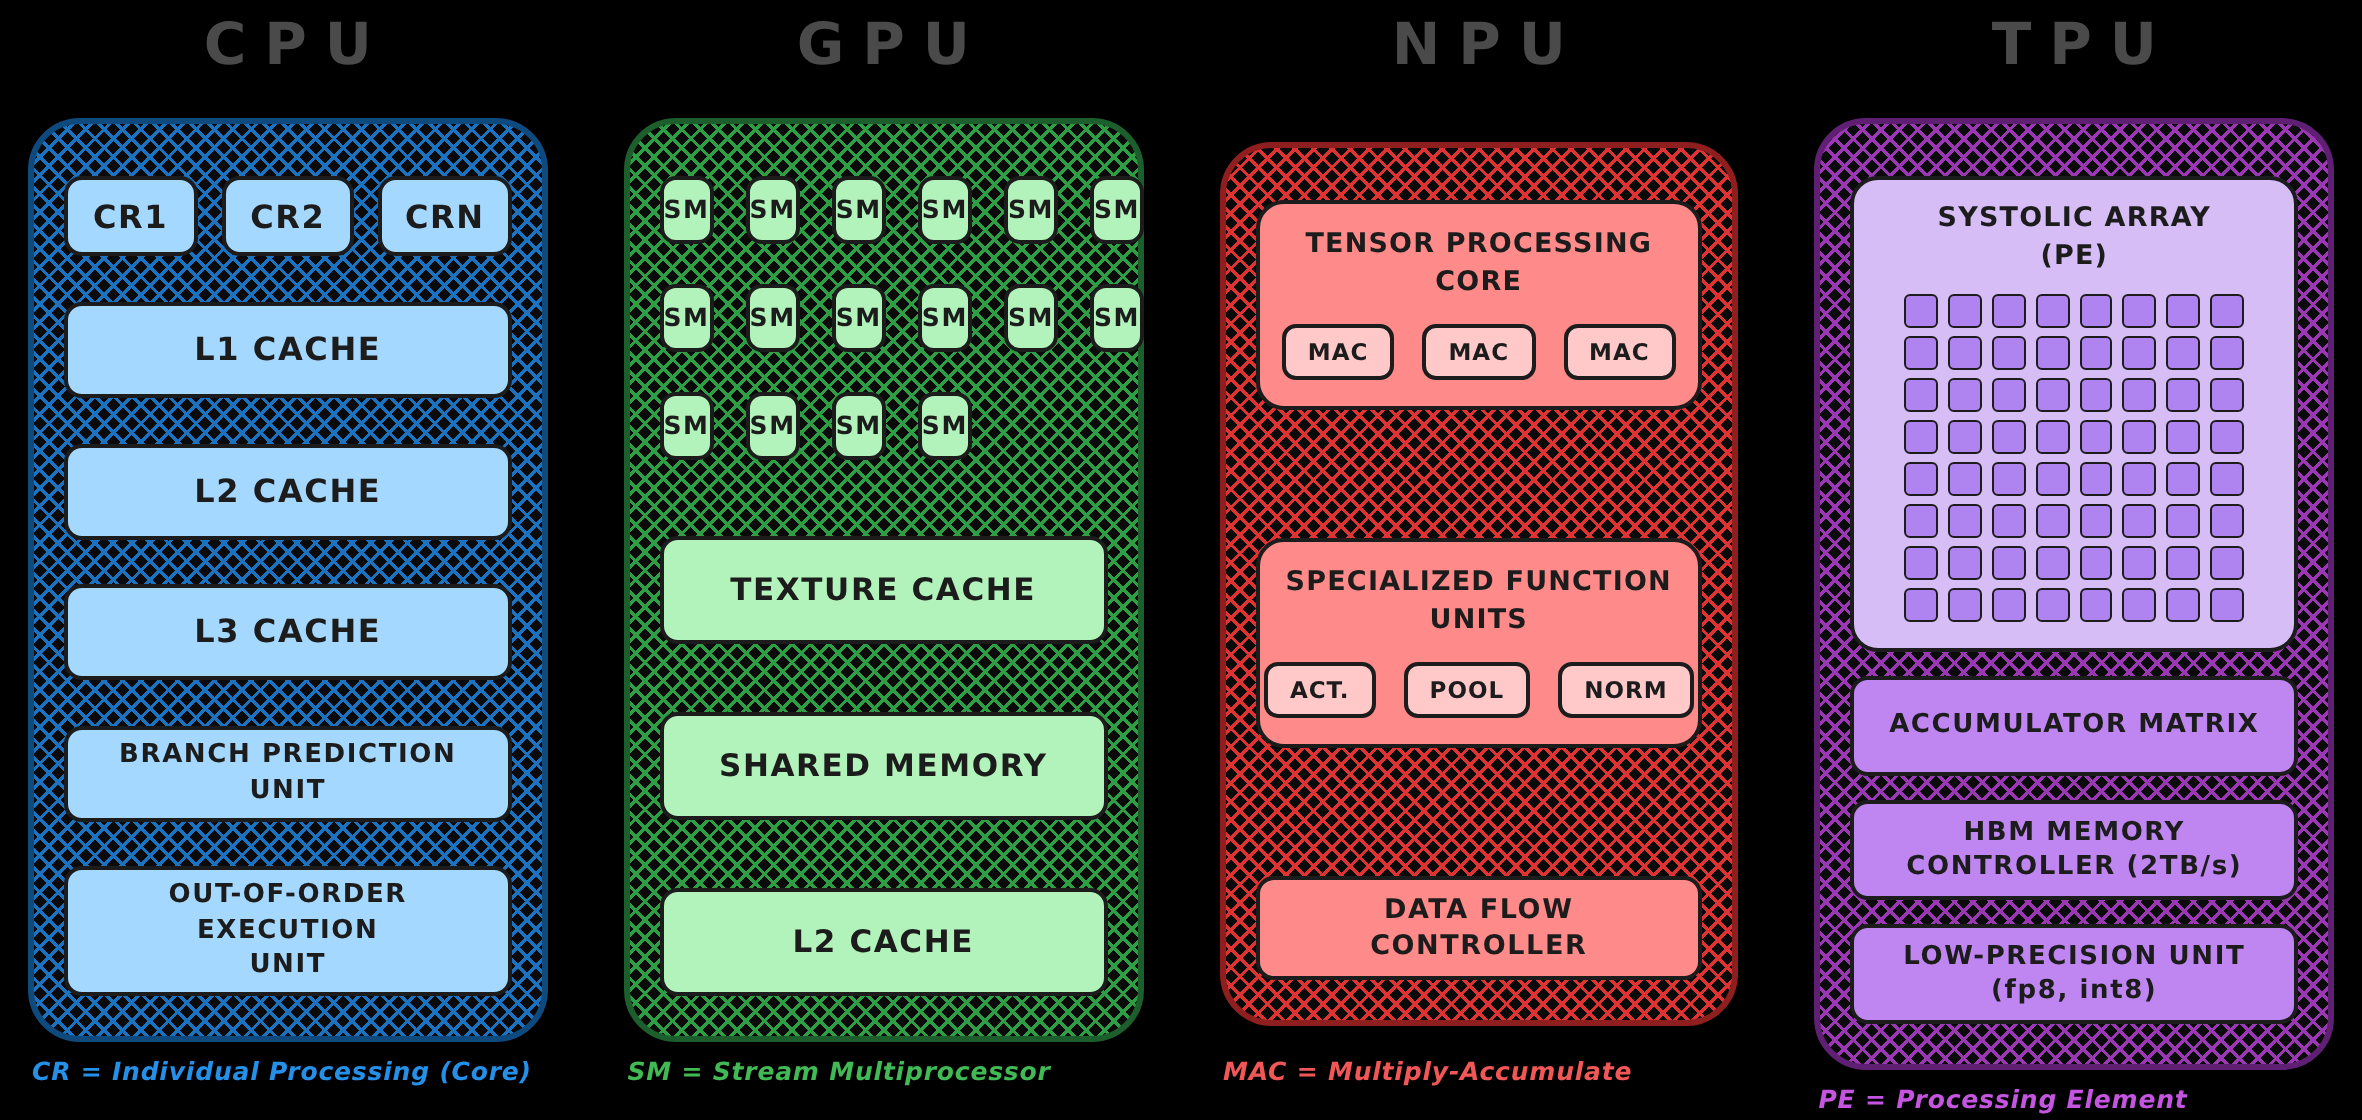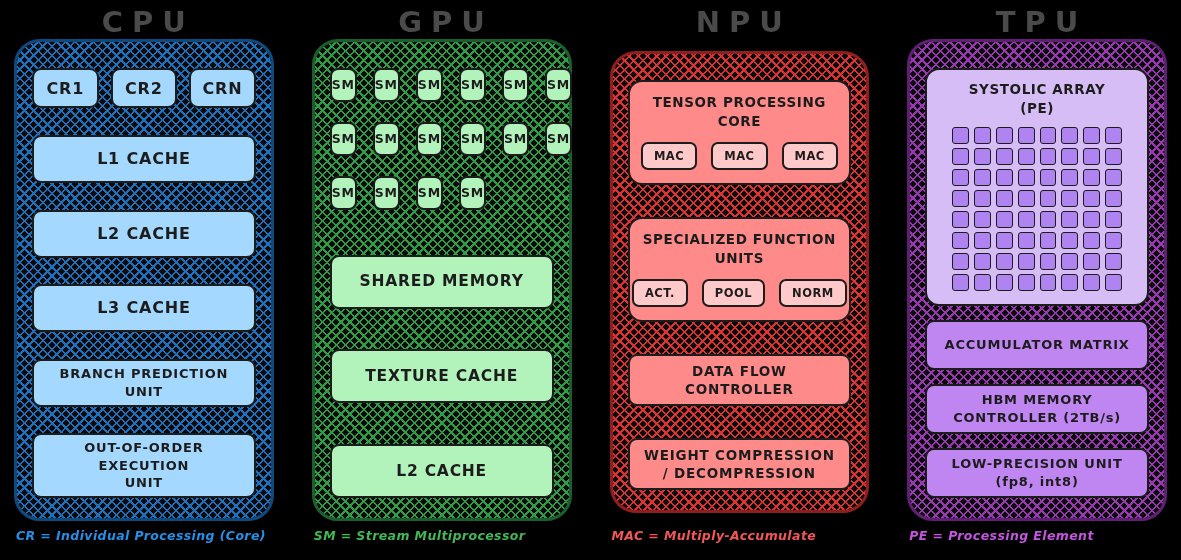--- a/index.html
+++ b/index.html
@@ -1,19 +1,19 @@
 <!DOCTYPE html>
 <html><head>
 <meta charset="utf-8">
 <style>
   html,body{margin:0;padding:0;background:#000;}
   body{width:1181px;height:560px;overflow:hidden;font-family:"DejaVu Sans","Liberation Sans",sans-serif;}
   .board{display:flex;gap:38px;padding:6px 14px 4px;height:550px;box-sizing:border-box;}
   .column{flex:1;display:flex;flex-direction:column;min-width:0;}
-  .col-title{text-align:center;font-size:29px;font-weight:bold;letter-spacing:9px;text-indent:9px;color:#4a4a4a;line-height:1.15;margin-bottom:0;}
+  .col-title{text-align:center;font-size:29px;font-weight:bold;letter-spacing:9px;text-indent:9px;color:#4a4a4a;line-height:1.15;margin-bottom:20px;}
   .container{
     flex:1;border:3px solid var(--border,#444);border-radius:26px;
     padding:26px 15px 20px;display:flex;flex-direction:column;
     justify-content:space-between;gap:12px;box-sizing:border-box;
     background-color:#0a0a0a;
     background-image:
       repeating-linear-gradient(45deg, var(--hatch) 0, var(--hatch) 1.7px, transparent 1.7px, transparent 6.5px),
       repeating-linear-gradient(-45deg, var(--hatch) 0, var(--hatch) 1.7px, transparent 1.7px, transparent 6.5px);
   }
   .npu-offset{margin-top:12px;margin-bottom:8px;}
@@ -82,22 +82,22 @@
           <div class="block sm-cell">SM</div>
           <div class="block sm-cell">SM</div>
           <div class="block sm-cell">SM</div>
           <div class="block sm-cell">SM</div>
           <div class="block sm-cell">SM</div>
           <div class="block sm-cell">SM</div>
           <div class="block sm-cell">SM</div>
           <div class="block sm-cell">SM</div>
           <div class="block sm-cell">SM</div>
         </div>
+      <div class="block bar gpu-bar">TEXTURE CACHE</div>
       <div class="block bar gpu-bar">SHARED MEMORY</div>
-      <div class="block bar gpu-bar">TEXTURE CACHE</div>
       <div class="block bar gpu-bar">L2 CACHE</div>
     </div>
     <div class="caption">SM = Stream Multiprocessor</div>
   </div>
 
   <div class="column" style="--hatch: #df3232; --border: #8f1f1f; --box: #ff8a8a; --box2: #ffc9c9; --cap: #f25757;">
     <div class="col-title">NPU</div>
     <div class="container npu-offset">
       <div class="group">
         <div class="group-title">TENSOR PROCESSING
@@ -111,22 +111,20 @@
       <div class="group">
         <div class="group-title">SPECIALIZED FUNCTION
 UNITS</div>
         <div class="chip-row">
           <div class="chip">ACT.</div>
           <div class="chip">POOL</div>
           <div class="chip">NORM</div>
         </div>
       </div>
       <div class="block bar npu-bar">DATA FLOW CONTROLLER</div>
-      <div class="block bar npu-bar">WEIGHT COMPRESSION
-/ DECOMPRESSION</div>
     </div>
     <div class="caption">MAC = Multiply-Accumulate</div>
   </div>
 
   <div class="column" style="--hatch: #9b36b5; --border: #5f1f73; --box: #bf86f2; --boxlight: #d7bdf5; --cell: #b084f0; --cap: #c555e0;">
     <div class="col-title">TPU</div>
     <div class="container">
       <div class="panel">
         <div class="group-title">SYSTOLIC ARRAY (PE)</div>
         <div class="pe-grid" style="grid-template-columns: repeat(8, 1fr);">

